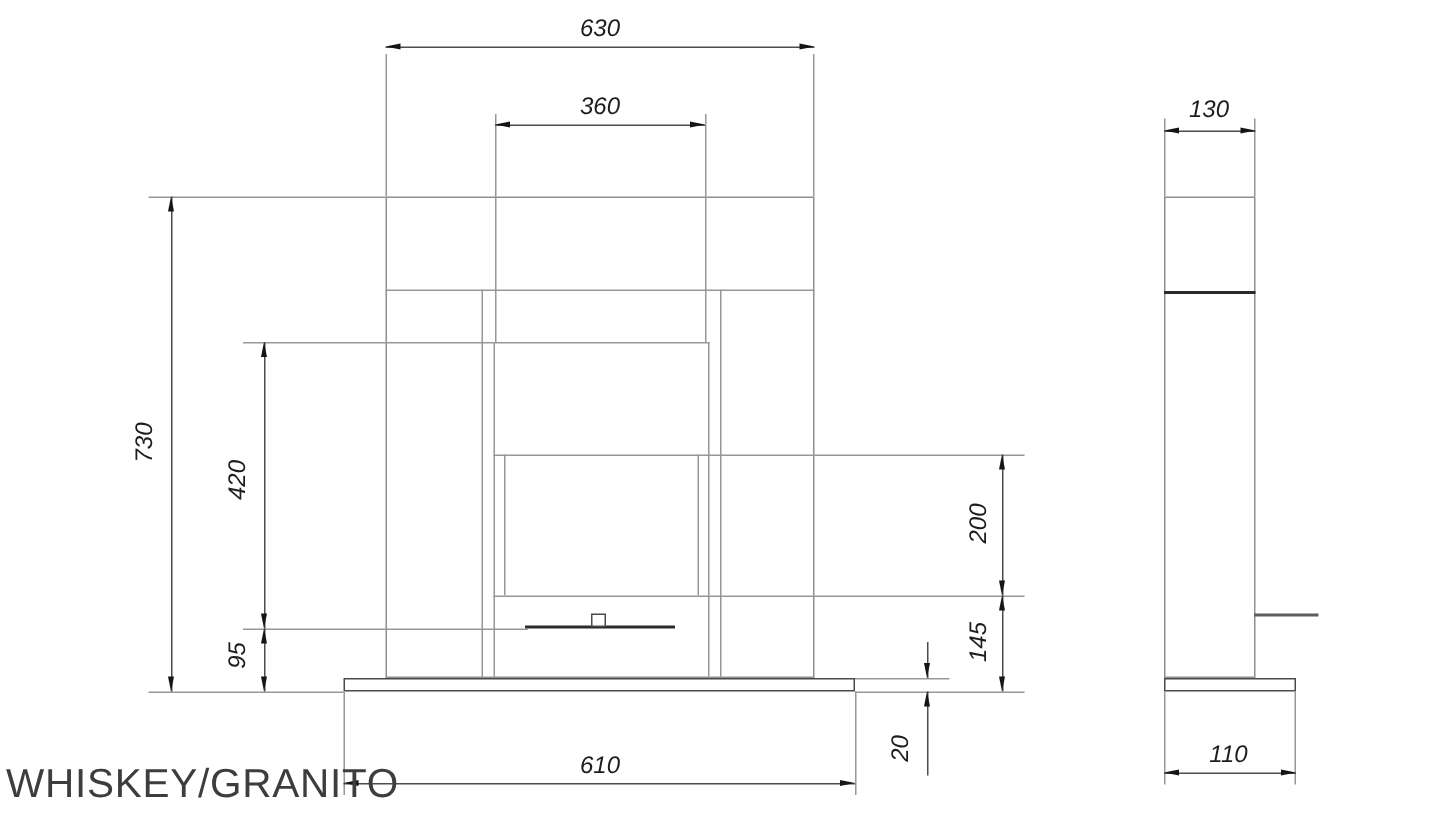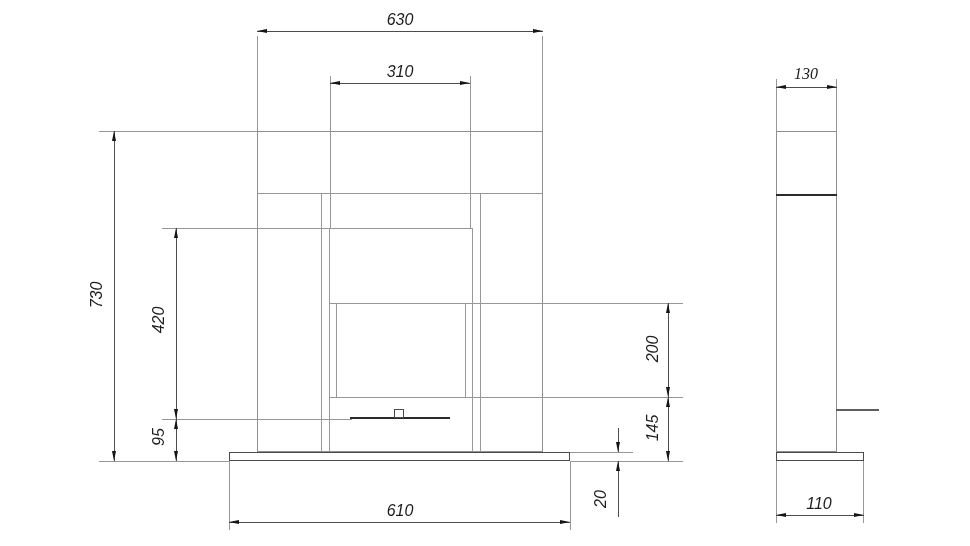--- a/index.html
+++ b/index.html
@@ -67,21 +67,21 @@
   <div class="ln" style="left:863px;top:461px;width:1px;height:62px;"></div>
 
   <div class="dimln" style="left:257px;top:31px;width:286px;height:1px;"></div>
   <div class="arr l" style="left:257px;top:29px;"></div>
   <div class="arr r" style="left:533px;top:29px;"></div>
   <div class="dim-label" style="left:378px;top:10px;">630</div>
 
   <div class="dimln" style="left:330px;top:83px;width:140px;height:1px;"></div>
   <div class="arr l" style="left:330px;top:81px;"></div>
   <div class="arr r" style="left:460px;top:81px;"></div>
-  <div class="dim-label" style="left:378px;top:62px;">310</div>
+  <div class="dim-label" style="left:378px;top:62px;">360</div>
 
   <div class="dimln" style="left:114px;top:131px;width:1px;height:330px;"></div>
   <div class="arr u" style="left:112px;top:131px;"></div>
   <div class="arr d" style="left:112px;top:451px;"></div>
   <div class="dim-label v" style="left:75px;top:285px;">730</div>
 
   <div class="dimln" style="left:176px;top:228px;width:1px;height:191px;"></div>
   <div class="arr u" style="left:174px;top:228px;"></div>
   <div class="arr d" style="left:174px;top:409px;"></div>
   <div class="dim-label v" style="left:137px;top:310px;">420</div>
@@ -108,21 +108,22 @@
   <div class="dim-label v" style="left:579px;top:489px;">20</div>
 
   <div class="dimln" style="left:229px;top:522px;width:341px;height:1px;"></div>
   <div class="arr l" style="left:229px;top:520px;"></div>
   <div class="arr r" style="left:560px;top:520px;"></div>
   <div class="dim-label" style="left:378px;top:501px;">610</div>
 
   <div class="dimln" style="left:776px;top:87px;width:61px;height:1px;"></div>
   <div class="arr l" style="left:776px;top:85px;"></div>
   <div class="arr r" style="left:827px;top:85px;"></div>
-  <div class="dim-label" style="left:784px;top:64px;font-family:Liberation Serif, serif;">130</div>
+  <div class="dim-label" style="left:784px;top:64px;">130</div>
 
   <div class="dimln" style="left:776px;top:515px;width:88px;height:1px;"></div>
   <div class="arr l" style="left:776px;top:513px;"></div>
   <div class="arr r" style="left:854px;top:513px;"></div>
   <div class="dim-label" style="left:797px;top:494px;">110</div>
 
+  <div id="title">WHISKEY/GRANITO</div>
 
 </div>
 
 </body></html>

